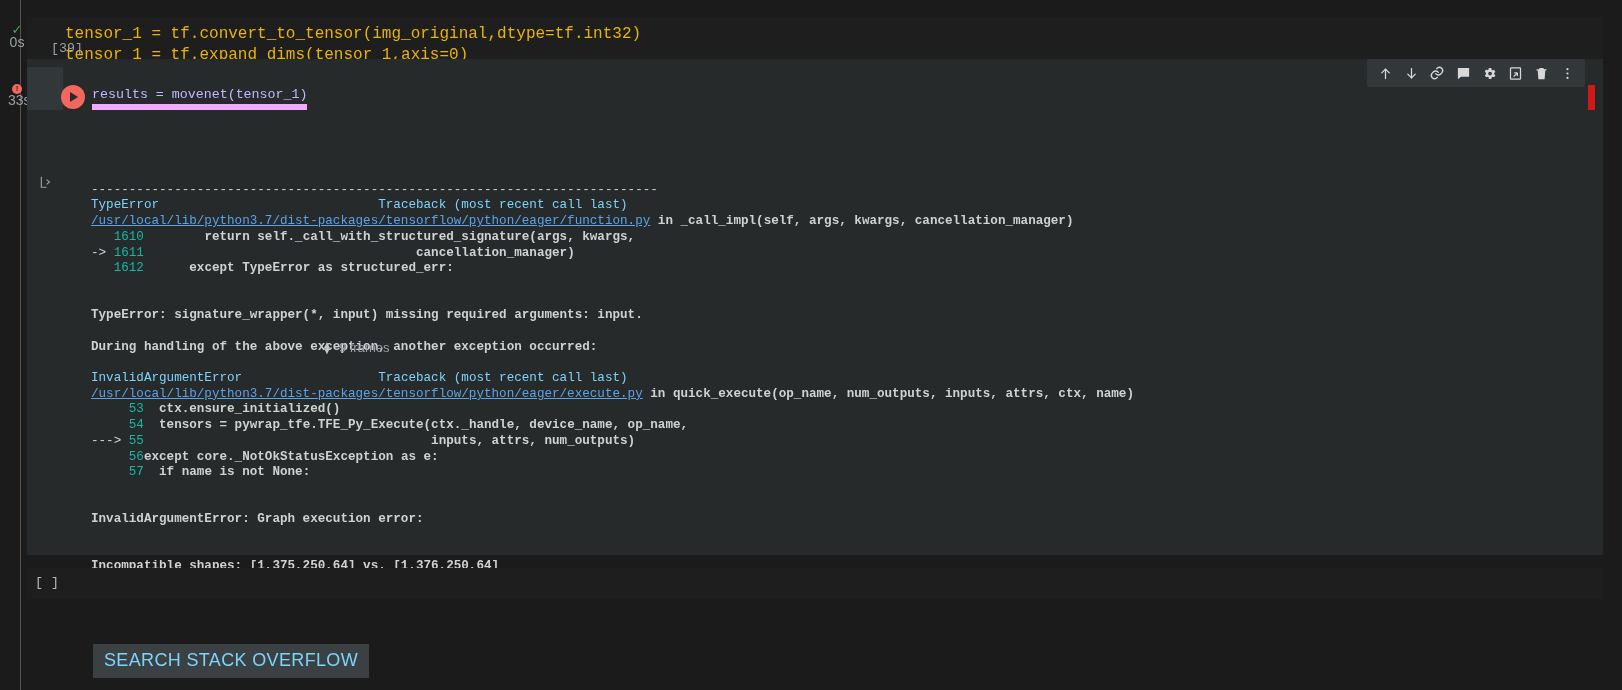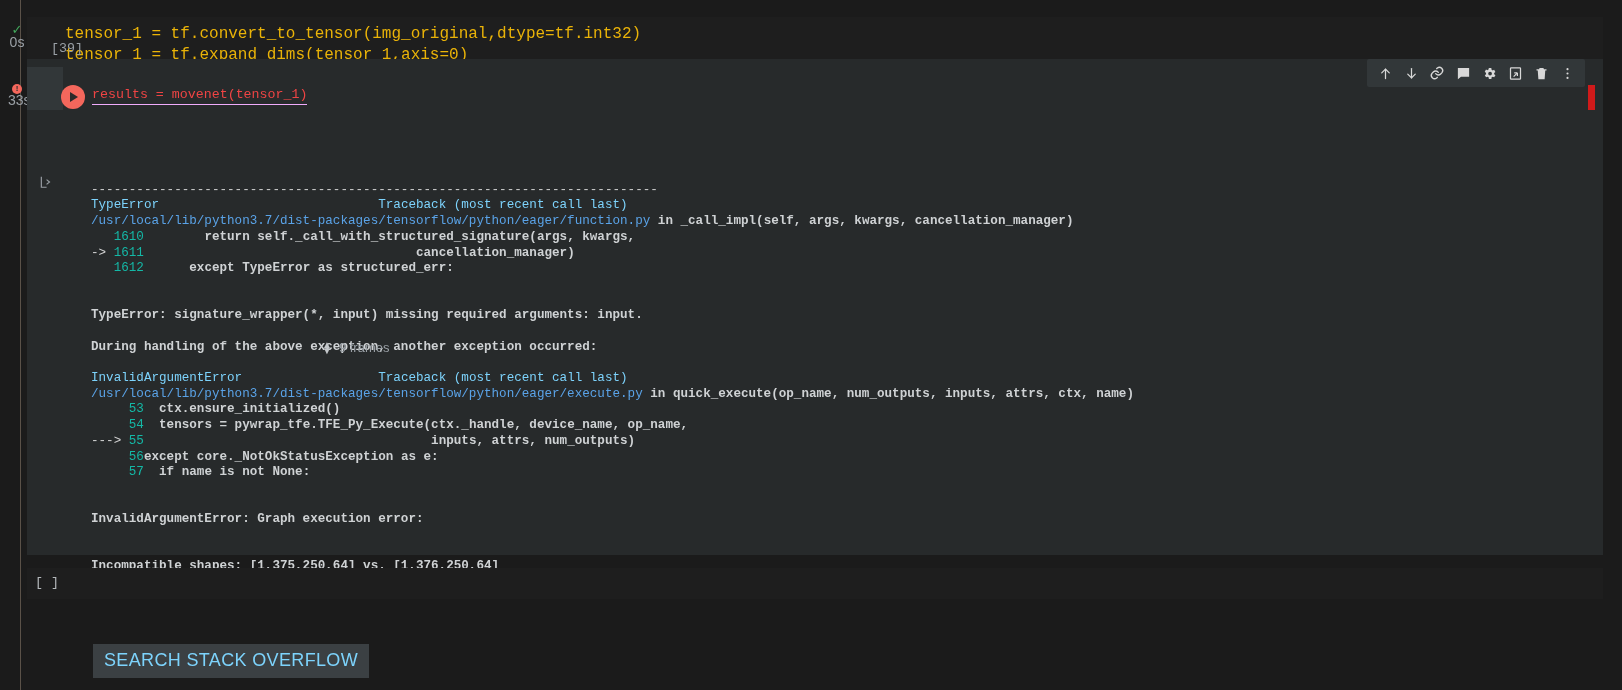--- a/index.html
+++ b/index.html
@@ -98,23 +98,23 @@
     display:block; width:10px; height:10px; margin: 0 auto;
     border-radius:50%; background:#f4675c;
     color:#2a2a2a; font-size:8px; line-height:10px; font-weight:bold;
   }
   .cell2-code {
     position: absolute;
     left: 65px; top: 27px;
     font-family: "Liberation Mono", monospace;
     font-size: 13.3px;
     line-height: 17px;
-    color: #ef4444;
+    color: #c4b5fd;
     white-space: pre;
-    border-bottom: 1px solid #f0abfc;
+    border-bottom: 6px solid #f0abfc;
     padding-bottom: 1px;
   }
   .squiggle {
     position: absolute;
     left: 65px; top: 101px;
     width: 183px; height: 4px;
     background-image:
       radial-gradient(circle at 1.5px 3px, rgba(0,0,0,0) 1.2px, #d05040 1.3px, rgba(0,0,0,0) 2.0px);
     background-size: 4px 4px;
     opacity: .95;
@@ -164,21 +164,21 @@
     font-family: "Liberation Mono", monospace;
     font-size: 12.6px;
     line-height: 15.7px;
     white-space: pre;
     color: #d4d4d4;
   }
   .trace .blank { display:block; height: 15.7px; }
   .trace .line { display: block; }
   .c-dash   { color: #cfcfcf; }
   .c-err    { color: #7dd3fc; }
-  .c-link   { color: #5aa3e8; }
+  .c-link   { color: #5aa3e8; text-decoration: underline; }
   .c-num    { color: #14b8a6; }
   .c-arrow  { color: #d4d4d4; }
   .c-src    { color: #cfd2d4; font-weight: bold; }
 
   
   .frames {
     position: absolute;
     left: 295px; top: 230px;
     display: flex; align-items: center; gap: 7px;
     color: #9aa0a6;

